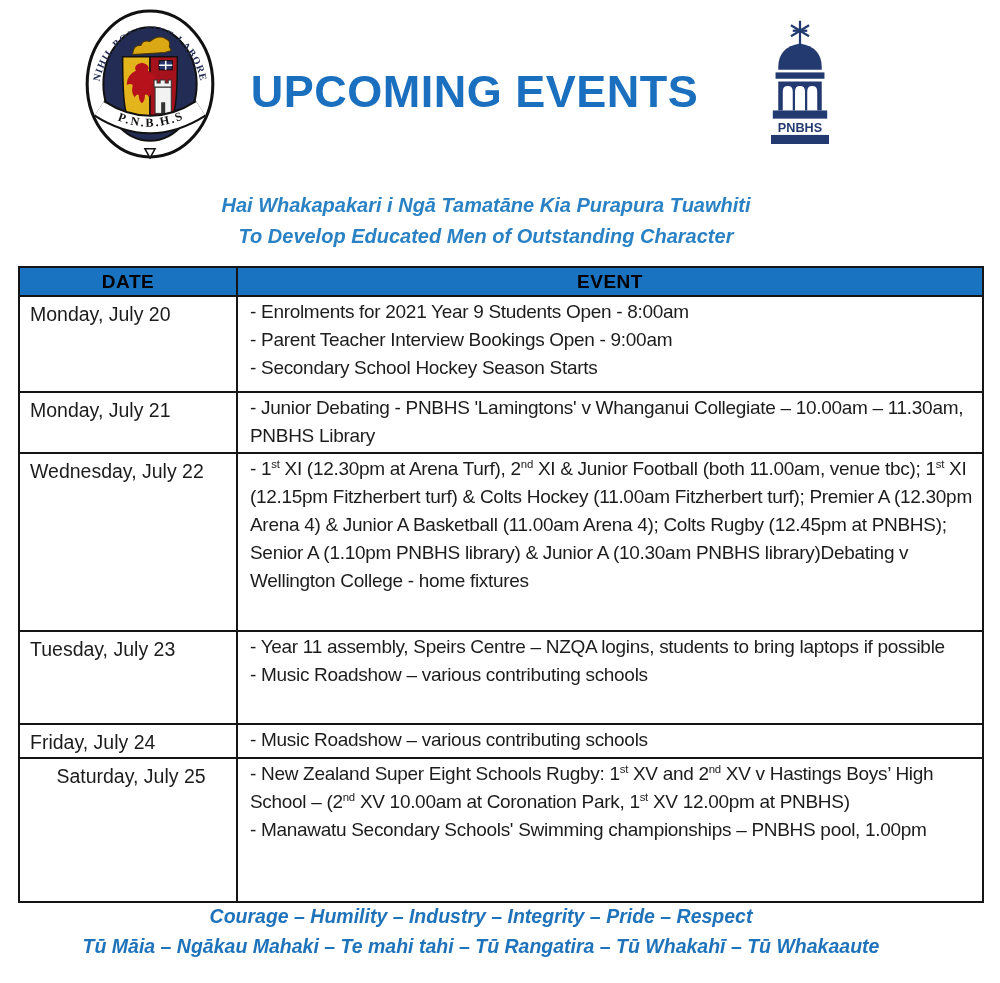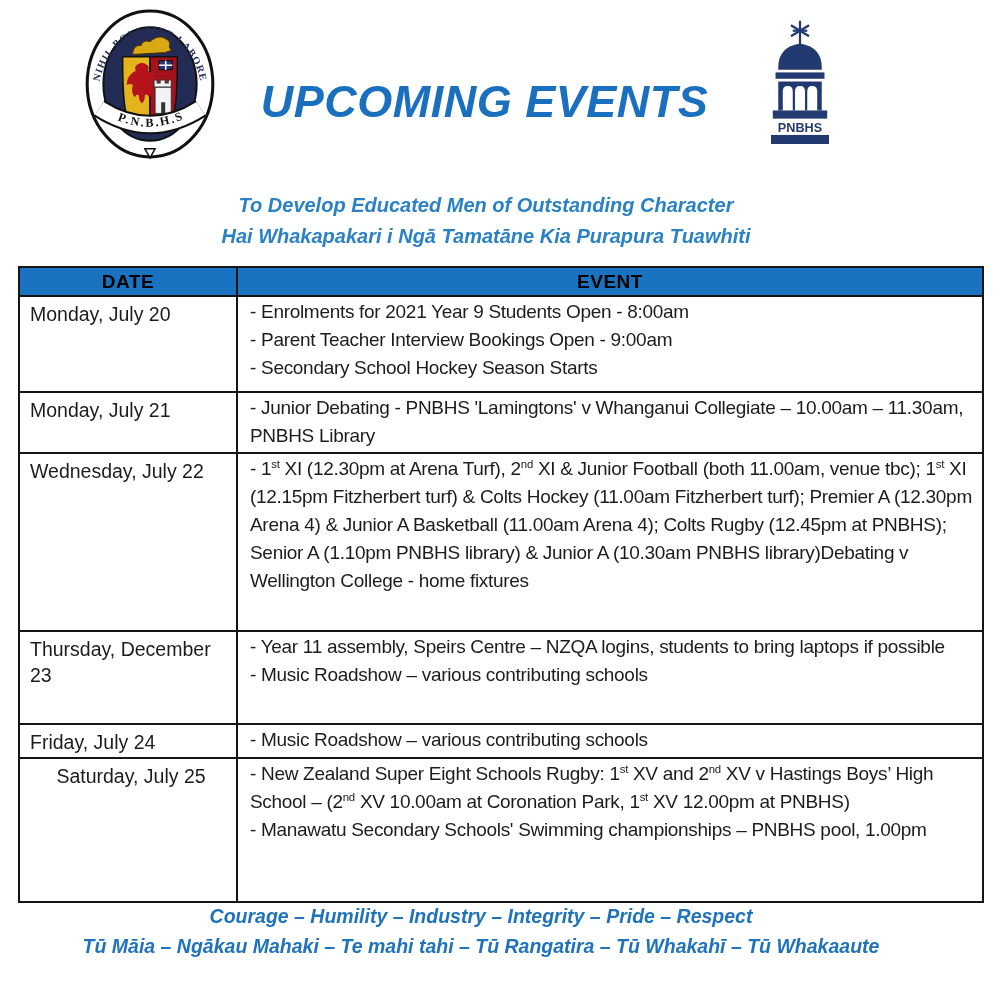--- a/index.html
+++ b/index.html
@@ -4,24 +4,23 @@
 <style>
   html,body{margin:0;padding:0;background:#fff;}
   .page{
     position:relative;width:1000px;height:983px;background:#ffffff;
     font-family:"Liberation Sans","DejaVu Sans",sans-serif;
     outline:1px solid #d8d8d8;overflow:hidden;
   }
   
   .crest{position:absolute;left:84px;top:8px;width:132px;height:152px;}
   .page-title{
-    position:absolute;left:30px;top:64px;width:885px;margin:12px;
+    position:absolute;left:30px;top:64px;width:885px;margin:2px;
     text-align:center;font-size:45px;font-weight:bold;color:#1a6fbe;
     letter-spacing:0.5px;
-    font-style:italic;
   }
   .tower{position:absolute;left:771px;top:12px;width:58px;height:148px;}
   
   .motto{
     position:absolute;left:0;top:190px;width:972px;text-align:center;
     color:#2a82c4;font-weight:bold;font-style:italic;font-size:20px;line-height:31px;
   }
   
   .events{
     position:absolute;left:18px;top:266px;width:966px;
@@ -112,22 +111,22 @@
           M26.5,102 v-21 q0,-6 5.5,-6 q5.5,0 5.5,6 v21 z
           M40,102 v-21 q0,-6 5.5,-6 q5.5,0 5.5,6 v21 z"></path>
         <rect x="2" y="102" width="60" height="9"></rect>
         <rect x="0" y="129" width="64" height="10"></rect>
       </g>
       <text x="32" y="126" text-anchor="middle" font-size="14" font-weight="bold" fill="#233a70" font-family="'Liberation Sans','DejaVu Sans',sans-serif">PNBHS</text>
     </svg>
   </div>
 
   <div class="motto">
+    <div>Hai Whakapakari i Ngā Tamatāne Kia Purapura Tuawhiti</div>
     <div>To Develop Educated Men of Outstanding Character</div>
-    <div>Hai Whakapakari i Ngā Tamatāne Kia Purapura Tuawhiti</div>
   </div>
 
   <table class="events">
     <thead>
       <tr>
         <th class="date-col">DATE</th>
         <th>EVENT</th>
       </tr>
     </thead>
     <tbody>
@@ -145,21 +144,21 @@
             <div>- Junior Debating - PNBHS 'Lamingtons' v Whanganui Collegiate – 10.00am – 11.30am, PNBHS Library</div>
           </td>
         </tr>
         <tr>
           <td class="date-cell" style="height: 172px;">Wednesday, July 22</td>
           <td class="event-cell">
             <div>- 1<sup>st</sup> XI (12.30pm at Arena Turf), 2<sup>nd</sup> XI &amp; Junior Football (both 11.00am, venue tbc); 1<sup>st</sup> XI (12.15pm Fitzherbert turf) &amp; Colts Hockey (11.00am Fitzherbert turf); Premier A (12.30pm Arena 4) &amp; Junior A Basketball (11.00am Arena 4); Colts Rugby (12.45pm at PNBHS); Senior A (1.10pm PNBHS library) &amp; Junior A (10.30am PNBHS library)Debating v Wellington College - home fixtures</div>
           </td>
         </tr>
         <tr>
-          <td class="date-cell" style="height: 87px;">Thursday, December 23</td>
+          <td class="date-cell" style="height: 87px;">Tuesday, July 23</td>
           <td class="event-cell">
             <div class="bold">- Year 11 assembly, Speirs Centre – NZQA logins, students to bring laptops if possible</div>
             <div>- Music Roadshow – various contributing schools</div>
           </td>
         </tr>
         <tr>
           <td class="date-cell" style="height: 28px;">Friday, July 24</td>
           <td class="event-cell">
             <div>- Music Roadshow – various contributing schools</div>
           </td>

